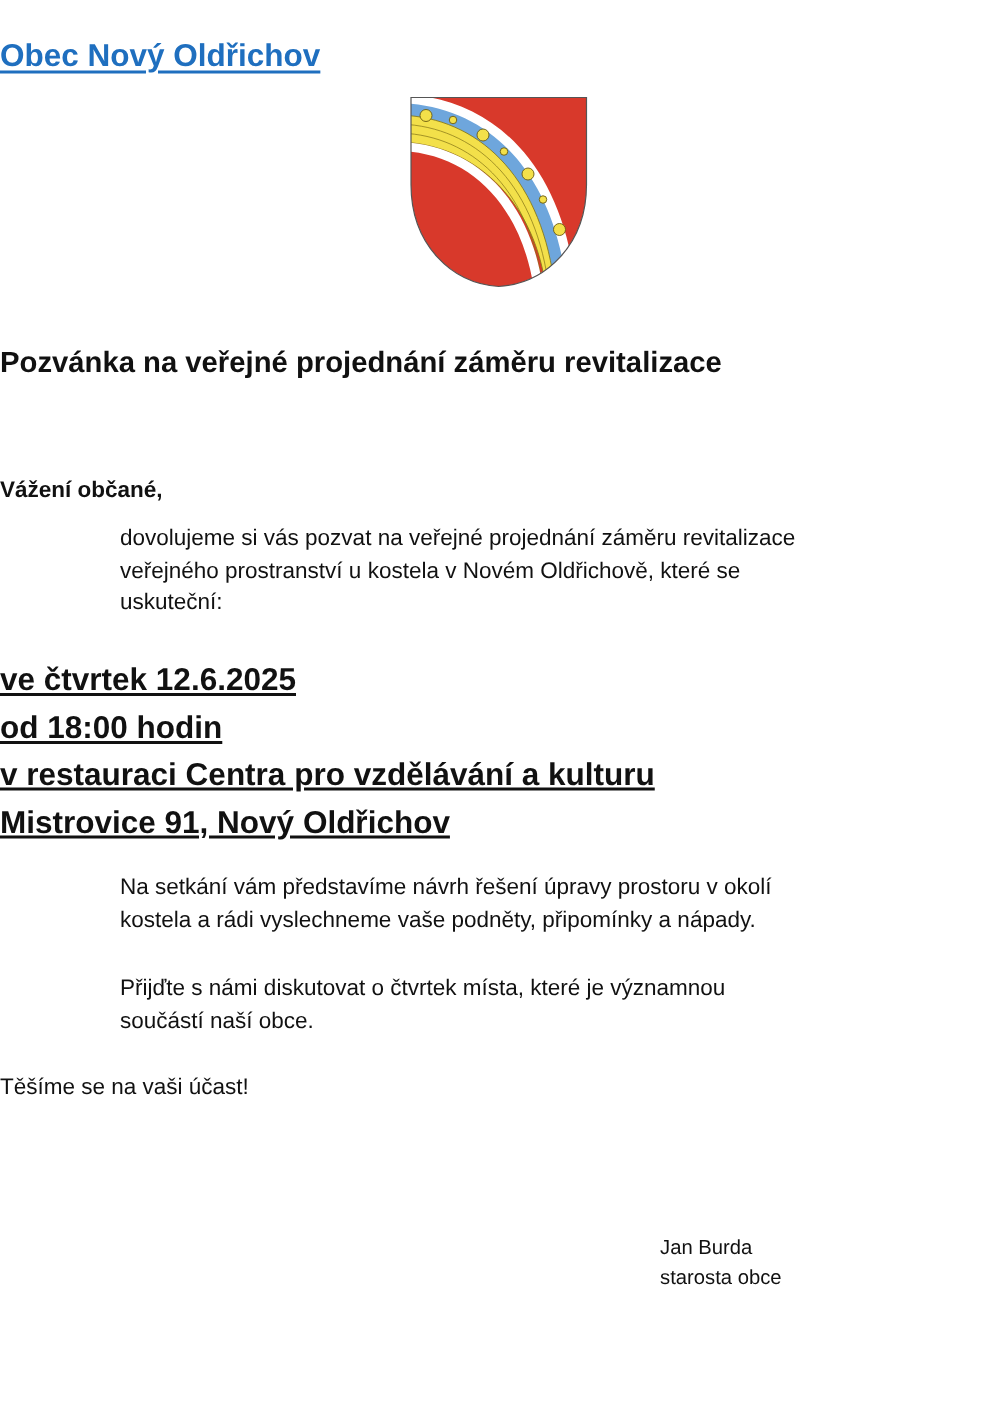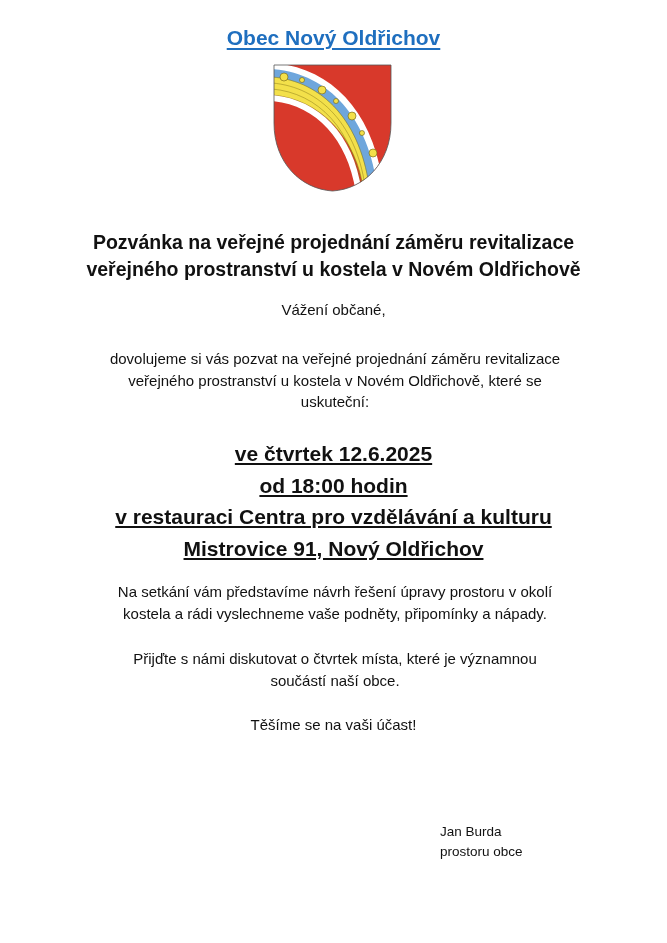--- a/index.html
+++ b/index.html
@@ -2,31 +2,31 @@
 <html><head>
 <meta charset="utf-8">
 <style>
   html, body { margin: 0; padding: 0; background: #ffffff; }
   body {
     width: 667px; height: 943px; position: relative; overflow: hidden;
     font-family: "Liberation Sans", "DejaVu Sans", sans-serif;
     color: #111111;
   }
   .page { position: absolute; left: 0; top: 0; width: 667px; height: 943px; }
-  .center { position: absolute; left: 0; width: 667px; text-align: center; }
+  .center { position: absolute; left: 0; width: 667px; }
   .municipality {
     top: 26px; font-size: 21px; font-weight: bold; color: #1f6fbf;
     text-decoration: underline; text-underline-offset: 3px; text-decoration-thickness: 2px;
   }
   .crest { position: absolute; left: 272px; top: 63px; width: 121px; height: 130px; }
   .title {
     top: 229px; font-size: 19.5px; font-weight: bold; line-height: 27px;
   }
   .p { font-size: 15px; line-height: 21.5px; }
-  .greeting { top: 299px; }
+  .greeting { top: 316px; font-weight: bold; }
   .intro { top: 348px; left: 80px; width: 510px; }
   .event {
     top: 438px; font-size: 21px; font-weight: bold; line-height: 31.5px; text-decoration: underline;
   }
   .p1 { top: 581px; left: 80px; width: 510px; }
   .p2 { top: 648px; left: 80px; width: 510px; }
   .p3 { top: 714px; }
   .signature {
     position: absolute; left: 440px; top: 822px; width: 148px;
     font-size: 13.5px; line-height: 20px;
@@ -68,21 +68,20 @@
         <circle cx="101" cy="90" r="4" fill="#f3e04a" stroke="#6a5a10" stroke-width="0.6"></circle>
 
         <path d="M0,32 C46,36 82,70 90,130 L84,130 C76,76 44,42 0,38 Z" fill="#ffffff"></path>
       </g>
       <path d="M2,2 H119 V60 C119,100 92,126 60.5,128 C29,126 2,100 2,60 Z" fill="none" stroke="#555" stroke-width="0.8"></path>
     </svg>
   </div>
 
   <div class="center title">
     <span class="line">Pozvánka na veřejné projednání záměru revitalizace</span>
-    <span class="line">veřejného prostranství u kostela v Novém Oldřichově</span>
   </div>
 
   <div class="center p greeting">Vážení občané,</div>
 
   <div class="center p intro">
     <span class="line">dovolujeme si vás pozvat na veřejné projednání záměru revitalizace</span>
     <span class="line">veřejného prostranství u kostela v Novém Oldřichově, které se</span>
     <span class="line">uskuteční:</span>
   </div>
 
@@ -100,16 +99,16 @@
 
   <div class="center p p2">
     <span class="line">Přijďte s námi diskutovat o čtvrtek místa, které je významnou</span>
     <span class="line">součástí naší obce.</span>
   </div>
 
   <div class="center p p3">Těšíme se na vaši účast!</div>
 
   <div class="signature">
     <span class="line">Jan Burda</span>
-    <span class="line">prostoru obce</span>
+    <span class="line">starosta obce</span>
   </div>
 
 </div>
 
 </body></html>

